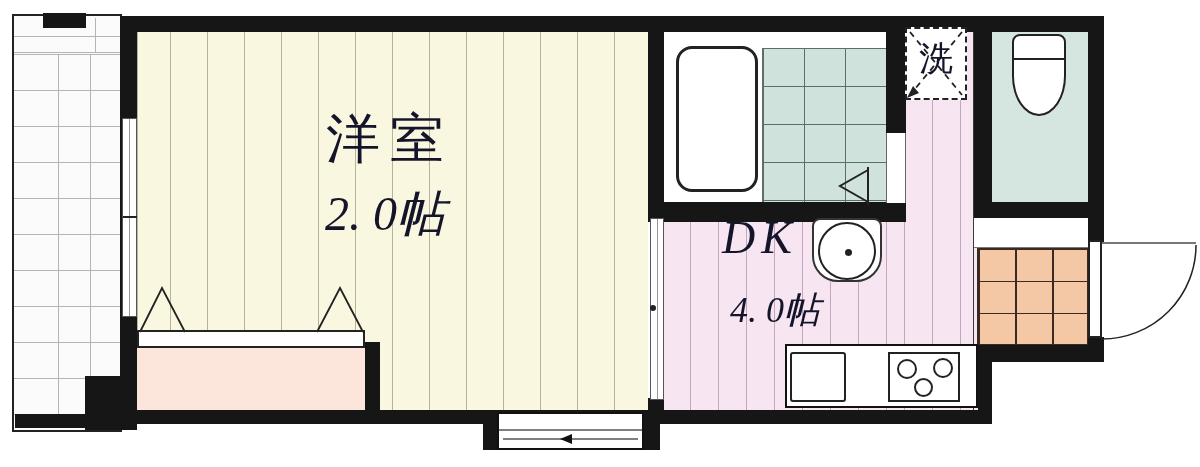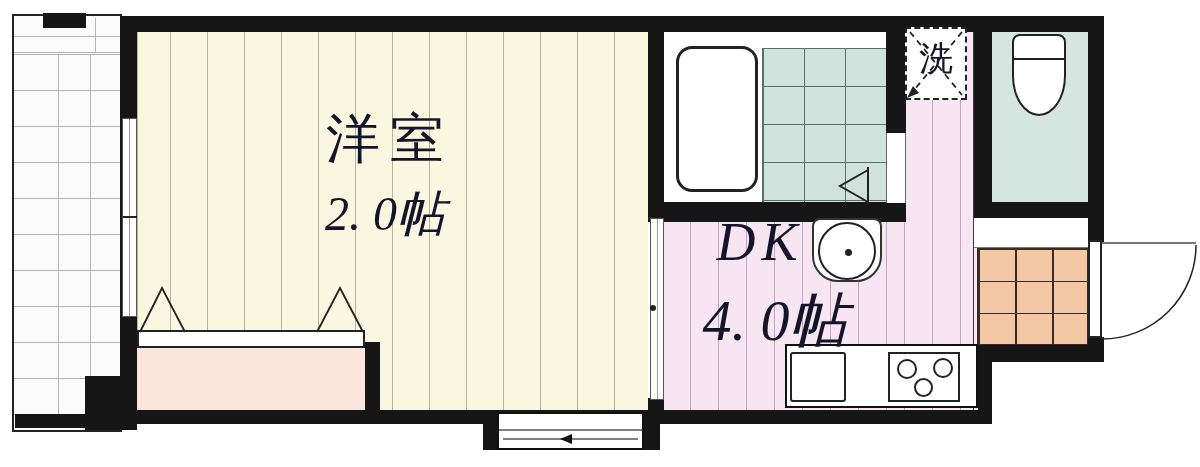--- a/index.html
+++ b/index.html
@@ -142,17 +142,17 @@
       <path d="M499,430 L642,430"></path>
       <path d="M503,439 L638,439"></path>
     </g>
     <polygon points="560,439 572,434 572,444" fill="#111"></polygon>
     <path d="M123,217 L137,217" stroke="#222" stroke-width="2"></path>
     <circle cx="653" cy="308" r="3" fill="#222"></circle>
   </svg>
 
   <div class="label" style="left:300px;top:112px;width:180px;font-size:54px;letter-spacing:10px;">洋室</div>
   <div class="label ital" style="left:285px;top:190px;width:200px;font-size:48px;">2. 0帖</div>
-  <div class="label ital" style="left:700px;top:215px;width:120px;font-size:54px;letter-spacing:6px;">DK</div>
-  <div class="label ital" style="left:690px;top:292px;width:170px;font-size:58px;text-align:center;">4. 0帖</div>
+  <div class="label ital" style="left:700px;top:215px;width:120px;font-size:46px;letter-spacing:6px;">DK</div>
+  <div class="label ital" style="left:690px;top:292px;width:170px;font-size:36px;text-align:center;">4. 0帖</div>
   <div class="label" style="left:905px;top:42px;width:62px;font-size:34px;">洗</div>
 
 </div>
 
 </body></html>

